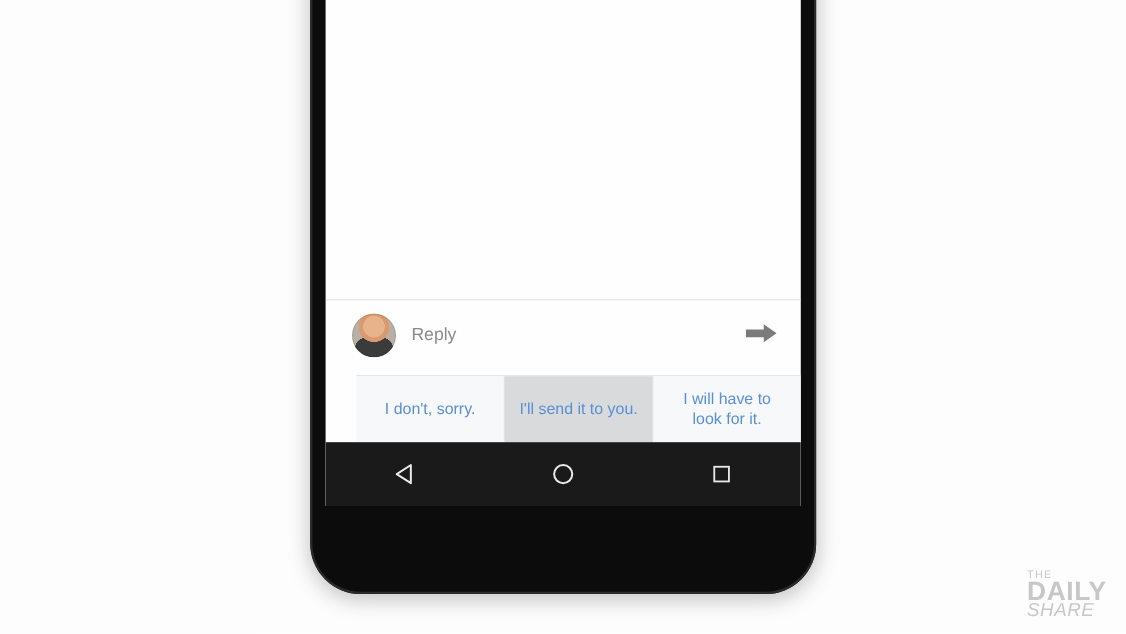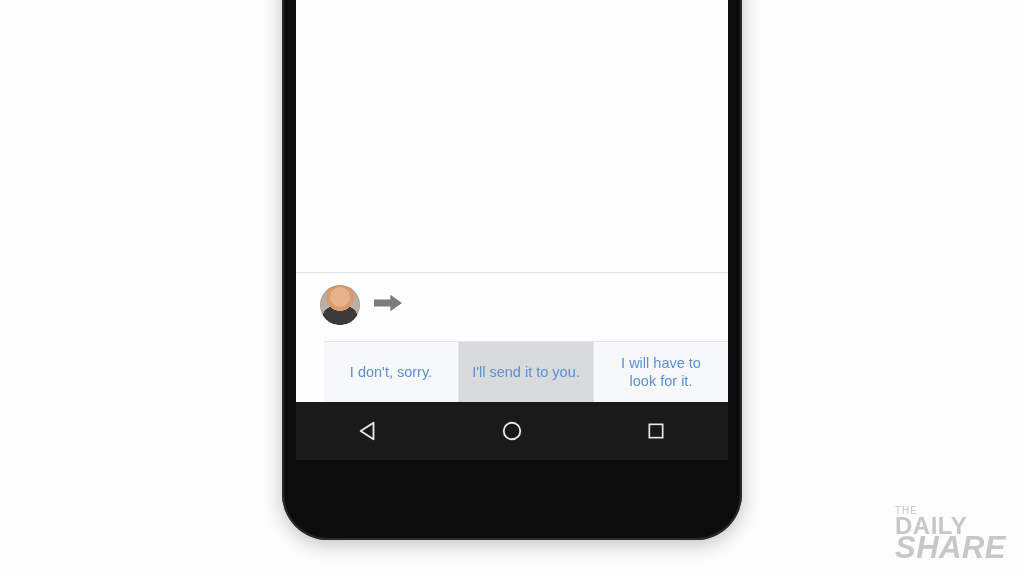--- a/index.html
+++ b/index.html
@@ -68,36 +68,37 @@
   }
   .suggest:last-child{border-right:none}
   .suggest.selected{background:var(--suggest-selected)}
   .watermark{
     position:absolute;right:18px;bottom:14px;color:var(--watermark);
     font-family:Arial,sans-serif;text-align:left;line-height:.9;
     letter-spacing:.5px;
   }
   .watermark .l1{font-size:10px;font-weight:400;letter-spacing:1px}
   .watermark .l2{font-size:24px;font-weight:800}
-  .watermark .l3{font-size:31px;font-weight:700;font-style:italic;margin-top:-2px}
+  .watermark .l3{font-size:17px;font-weight:400;font-style:italic;margin-top:-2px}
 </style>
 </head>
 <body>
 
 <div class="phone">
   <div class="screen">
     <div class="content">
 
       <div class="email-body">
         
         
       </div>
 
       <div class="reply-row">
         <div class="avatar"></div>
+        <div class="reply-label">Reply</div>
         <div>
           <svg class="send-arrow" viewBox="0 0 48 32">
             <polygon points="0,10 28,10 28,2 48,16 28,30 28,22 0,22" fill="currentColor"></polygon>
           </svg>
         </div>
       </div>
 
       <div class="suggestions">
         <div class="suggest">
           <span>I don't, sorry.</span>

